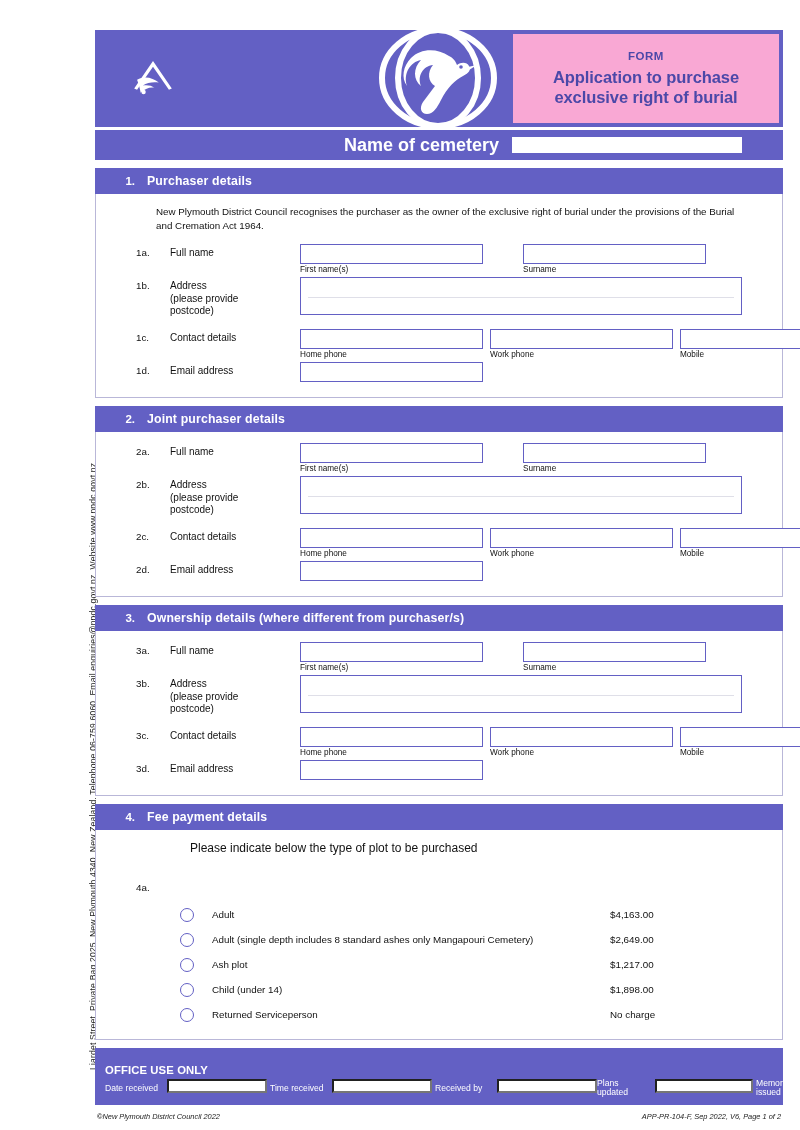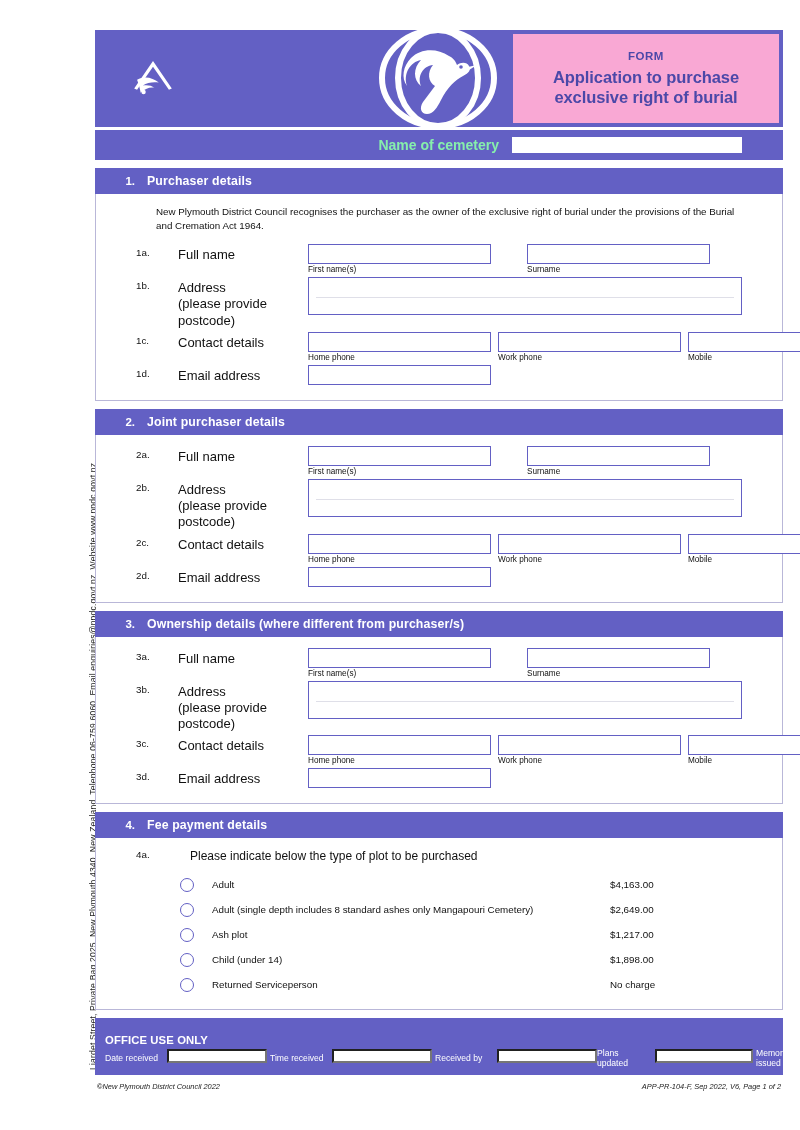--- a/index.html
+++ b/index.html
@@ -82,21 +82,21 @@
 
   
   .cemetery-band {
     background: #6360c4;
     height: 30px;
     display: flex; align-items: center; justify-content: flex-end;
     padding-right: 40px;
     margin-top: 3px;
   }
   .cemetery-band .lbl {
-    color: #86efac; font-size: 14px; font-weight: 700; margin-right: 12px;
+    color: #ffffff; font-size: 18px; font-weight: 700; margin-right: 12px;
   }
   .cemetery-band .fld {
     width: 232px; height: 18px; background: #fff; border: 1px solid #6360c4;
   }
 
   
   .sec-bar {
     background: #6360c4;
     height: 26px;
     display: flex; align-items: center;
@@ -119,23 +119,22 @@
     font-size: 9.8px; color: #111; line-height: 1.38;
     margin: 0 0 12px 20px; max-width: 600px;
   }
 
   
   .row { display: flex; align-items: flex-start; margin-bottom: 3px; }
   .row .qnum {
     width: 34px; font-size: 9.8px; color: #111; padding-top: 3px; flex: none;
   }
   .row .qlbl {
-    width: 130px; font-size: 13px; color: #111; padding-top: 3px; flex: none;
+    width: 130px; font-size: 10px; color: #111; padding-top: 3px; flex: none;
     line-height: 1.25;
-    margin-left: 8px;
   }
   .row .fields { flex: 1; }
 
   .two-col { display: flex; gap: 4px; align-items: flex-end; }
   .two-col > div { flex: 1; }
   .three-col { display: flex; gap: 7px; }
   .three-col > div { flex: 1; }
 
   .box {
     border: 1px solid #6360c4;
@@ -147,21 +146,21 @@
     content: ""; position: absolute; left: 7px; right: 7px; top: 19px;
     border-top: 1px solid #dfdfe8;
   }
   .sublbl { font-size: 8.2px; color: #111; margin-top: 1px; }
   .spacer-lbl { height: 11px; }
 
   
   .fee-intro {
     display: flex; margin-bottom: 9px;
   }
-  .fee-intro .qnum { width: 34px; font-size: 9.8px; color: #111; }
+  .fee-intro .qnum { width: 34px; font-size: 9.8px; color: #111; margin-top: 41px; }
   .fee-intro .txt { font-size: 12px; color: #111; padding-left: 20px; }
   .opt-row {
     display: flex; align-items: center; margin-left: 44px; height: 25px;
   }
   .radio {
     width: 14px; height: 14px; border: 1px solid #6360c4; border-radius: 50%;
     background: #fff; flex: none;
   }
   .opt-label { font-size: 9.8px; color: #111; margin-left: 18px; flex: 1; }
   .opt-price { font-size: 9.8px; color: #111; width: 132px; text-align: left; }

